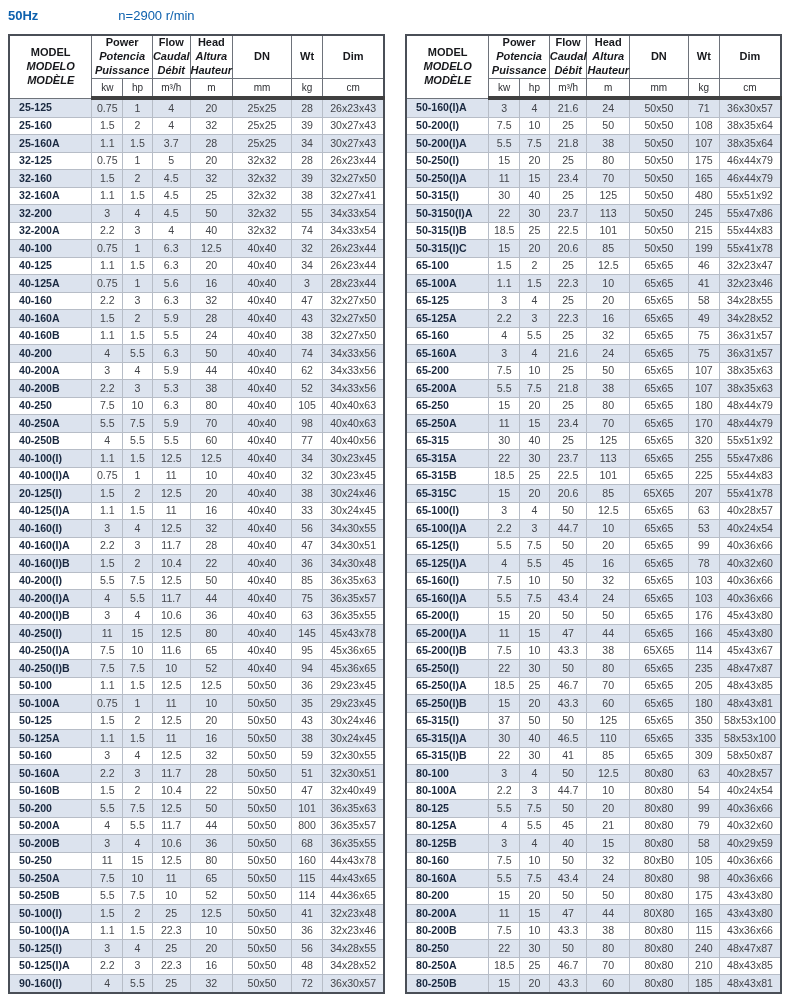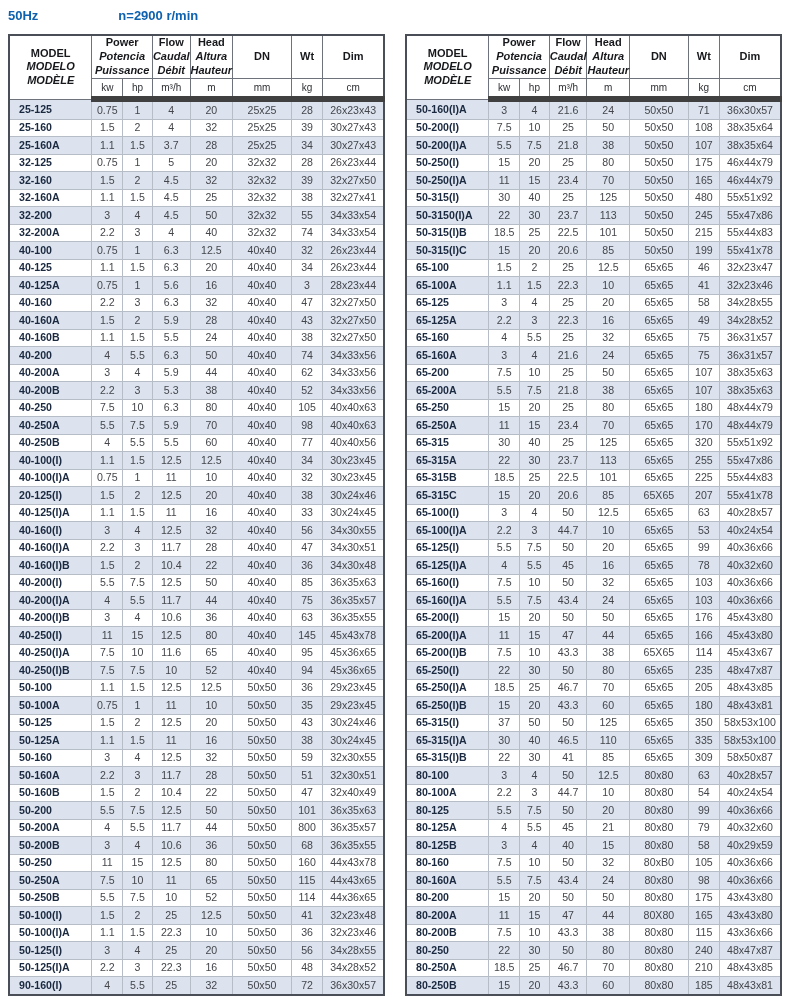--- a/index.html
+++ b/index.html
@@ -1,29 +1,29 @@
 <!DOCTYPE html>
 <html><head>
 <meta charset="utf-8">
 <style>
   html,body{margin:0;padding:0;background:#ffffff;width:785px;height:999px;overflow:hidden;
     font-family:"Liberation Sans",sans-serif;-webkit-font-smoothing:antialiased;position:relative;}
   .titlebar{display:flex;align-items:baseline;padding:8px 8px 0 8px;}
   .title{font-size:13.5px;font-weight:bold;color:#0d61ae;letter-spacing:0.1px;flex:1;}
   .title .it{font-style:italic;}
   .freq{font-size:13px;font-weight:bold;color:#0d61ae;margin-right:80px;}
-  .speed{font-size:13px;font-weight:bold;color:#0d61ae;margin-right:17px;}
+  .speed{font-size:13px;font-weight:normal;color:#0d61ae;margin-right:17px;}
   .tables{display:flex;gap:20px;padding:11px 3px 0 8px;position:relative;z-index:2;}
   table{border-collapse:collapse;table-layout:fixed;flex:1;background:#be185d;
     border:2px solid #4a4f57;}
   thead th{border:1px solid #6e737b;vertical-align:middle;text-align:center;padding:0;
     color:#17181c;background:#ffffff;}
   thead tr.labels th{height:42px;font-size:11px;font-weight:bold;line-height:1.25;}
   thead tr.units th{height:17px;font-size:10px;font-weight:normal;color:#2e2f33;
-    border-bottom:6px solid #404040;}
+    border-bottom:4px solid #404040;}
   thead .l2{font-style:italic;}
   tbody th,tbody td{border:1px solid #b7bdc7;border-top:1px solid #c3c8d1;
     height:16.5px;padding:0;font-size:10.6px;line-height:1;vertical-align:middle;}
   tbody th{ text-align:left;padding-left:9px;font-weight:bold;color:#1a2940;}
   tbody td{text-align:center;color:#44464b;font-weight:normal;}
   tbody tr:nth-child(odd){background:#dce3ee;}
   tbody tr:nth-child(even){background:#ffffff;}
   .wm{position:absolute;z-index:1;color:#96a2bd;opacity:0.07;font-size:58px;
     font-weight:bold;font-style:italic;letter-spacing:6px;pointer-events:none;
     transform:rotate(-14deg);white-space:nowrap;}

